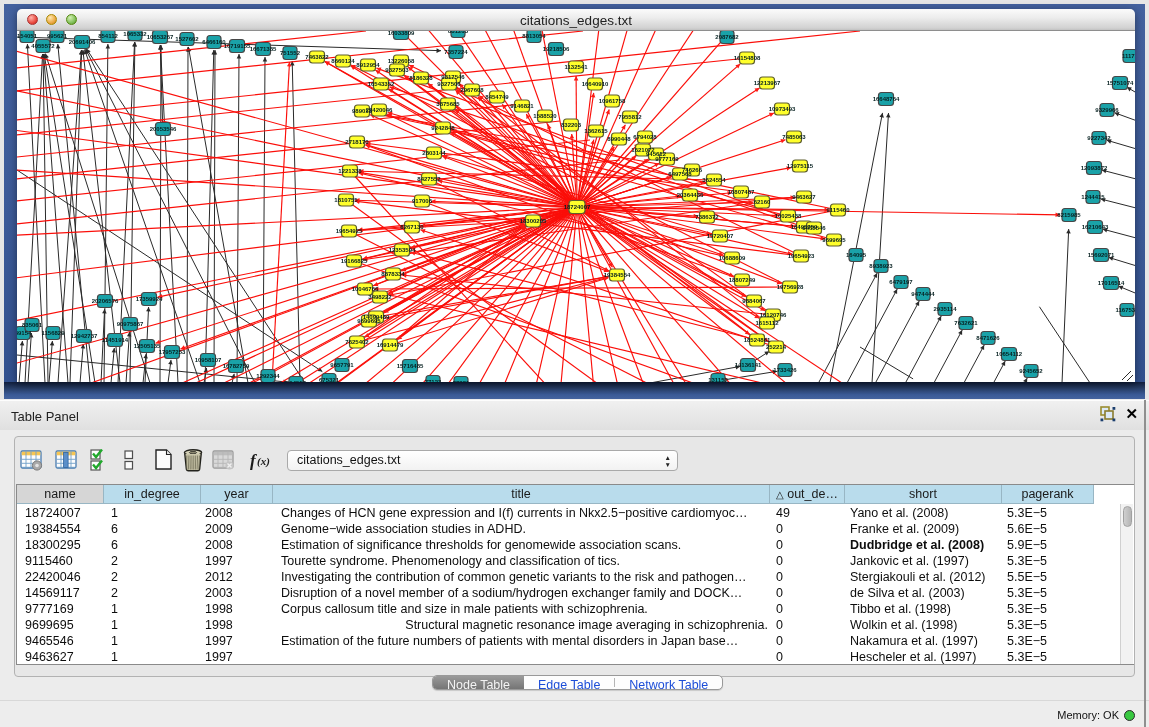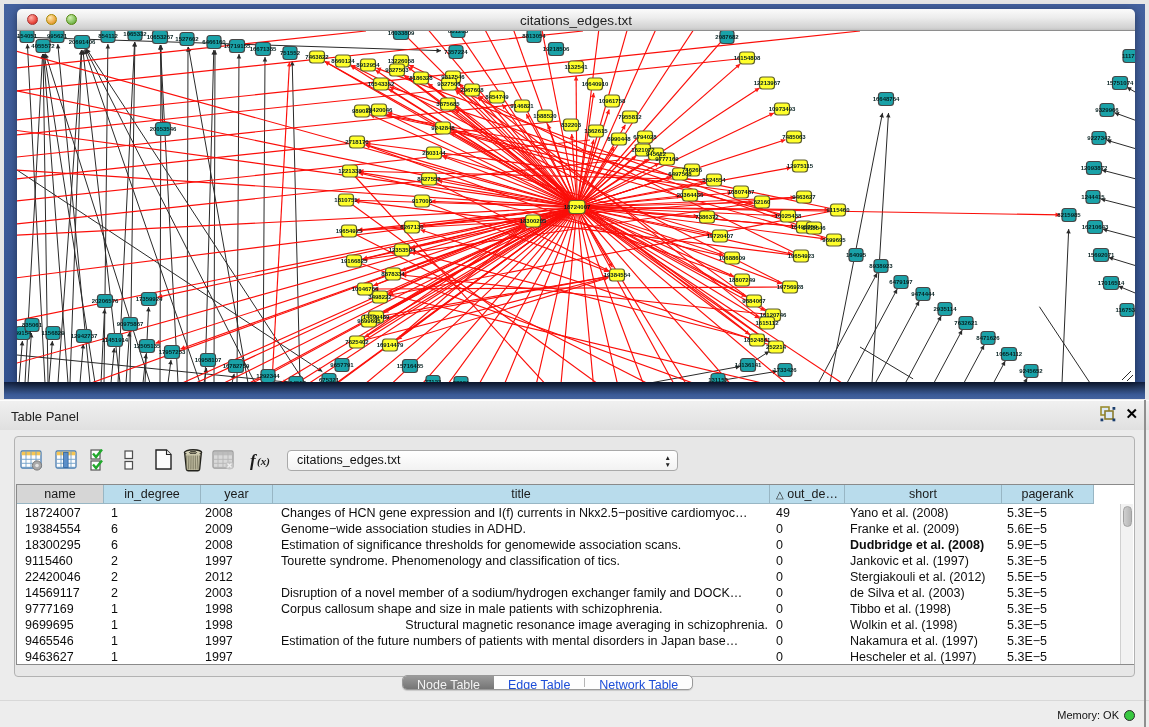--- a/index.html
+++ b/index.html
@@ -45,21 +45,21 @@
 #combo .car { position:absolute; right:6px; top:2.5px; font-size:6.5px; color:#222; line-height:7px; text-align:center;}
 #tbl { position:absolute; left:16px; top:484px; width:1118px; height:181px; background:#fff;
   border:1px solid #8a8a8a; border-right:none; overflow:hidden; font-size:12.5px; color:#0d0d0d; }
 .hc { position:absolute; top:0; height:19px; background:#b9dcec; border-right:1px solid #98b6c4;
   text-align:center; line-height:19px; color:#1a1a1a; border-bottom:1px solid #98b6c4; }
 .cell { position:absolute; height:16px; line-height:16px; white-space:nowrap; overflow:hidden; }
 #vsb { position:absolute; left:1120px; top:504px; width:13px; height:160px; background:#f2f2f2;
   border-left:1px solid #d0d0d0; }
 #vsb .th { position:absolute; left:1.5px; top:2px; width:9px; height:21px; background:linear-gradient(90deg,#cfcfcf,#b5b5b5); border-radius:5px; border:0.5px solid #a0a0a0;}
 
-#tabs { position:absolute; left:402px; top:675px; height:15px; border:1px solid #999;
+#tabs { position:absolute; left:432px; top:675px; height:15px; border:1px solid #999;
   border-radius:5px; background:#fdfdfd; display:flex; overflow:hidden;
   box-shadow:0 1px 1px rgba(0,0,0,0.15); }
 #tabs div { font-size:12.5px; padding:0 14px; line-height:19px; color:#1d4ed8; }
 #tabs .sel { background:linear-gradient(180deg,#9a9a9a,#757575); color:#f4f4f4; }
 #tabs .sep { width:1px; padding:0; background:#b5b5b5; margin:2px 0; }
 #statusbar { position:absolute; left:0; top:700px; width:1149px; height:27px; background:#ededed;
   border-top:1px solid #d8d8d8; }
 #statusbar .m { position:absolute; right:30px; top:8px; font-size:11px; color:#111; }
 #statusbar .g { position:absolute; right:14px; top:9px; width:11px; height:11px; border-radius:50%;
   background:#38c840; border:1px solid #2b2b2b; }
@@ -913,34 +913,35 @@
     <div class="cell" style="left:8px;top:68px;width:78px;">9115460</div>
     <div class="cell" style="left:94px;top:68px;width:90px;">2</div>
     <div class="cell" style="left:188px;top:68px;width:66px;">1997</div>
     <div class="cell" style="left:264px;top:68px;width:487px;">Tourette syndrome. Phenomenology and classification of tics.</div>
     <div class="cell" style="left:759px;top:68px;width:70px;">0</div>
     <div class="cell" style="left:833px;top:68px;width:150px;">Jankovic et al. (1997)</div>
     <div class="cell" style="left:990px;top:68px;width:85px;">5.3E−5</div>
     <div class="cell" style="left:8px;top:84px;width:78px;">22420046</div>
     <div class="cell" style="left:94px;top:84px;width:90px;">2</div>
     <div class="cell" style="left:188px;top:84px;width:66px;">2012</div>
+    <div class="cell" style="left:264px;top:84px;width:487px;">Investigating the contribution of common genetic variants to the risk and pathogen…</div>
     <div class="cell" style="left:759px;top:84px;width:70px;">0</div>
     <div class="cell" style="left:833px;top:84px;width:150px;">Stergiakouli et al. (2012)</div>
     <div class="cell" style="left:990px;top:84px;width:85px;">5.5E−5</div>
     <div class="cell" style="left:8px;top:100px;width:78px;">14569117</div>
     <div class="cell" style="left:94px;top:100px;width:90px;">2</div>
     <div class="cell" style="left:188px;top:100px;width:66px;">2003</div>
     <div class="cell" style="left:264px;top:100px;width:487px;">Disruption of a novel member of a sodium/hydrogen exchanger family and DOCK…</div>
     <div class="cell" style="left:759px;top:100px;width:70px;">0</div>
     <div class="cell" style="left:833px;top:100px;width:150px;">de Silva et al. (2003)</div>
     <div class="cell" style="left:990px;top:100px;width:85px;">5.3E−5</div>
     <div class="cell" style="left:8px;top:116px;width:78px;">9777169</div>
     <div class="cell" style="left:94px;top:116px;width:90px;">1</div>
     <div class="cell" style="left:188px;top:116px;width:66px;">1998</div>
-    <div class="cell" style="left:264px;top:116px;width:487px;">Corpus callosum shape and size in male patients with schizophrenia.</div>
+    <div class="cell" style="left:264px;top:116px;width:487px;">Corpus callosum title and size in male patients with schizophrenia.</div>
     <div class="cell" style="left:759px;top:116px;width:70px;">0</div>
     <div class="cell" style="left:833px;top:116px;width:150px;">Tibbo et al. (1998)</div>
     <div class="cell" style="left:990px;top:116px;width:85px;">5.3E−5</div>
     <div class="cell" style="left:8px;top:132px;width:78px;">9699695</div>
     <div class="cell" style="left:94px;top:132px;width:90px;">1</div>
     <div class="cell" style="left:188px;top:132px;width:66px;">1998</div>
     <div class="cell" style="left:264px;top:132px;width:487px;text-align:right;">Structural magnetic resonance image averaging in schizophrenia.</div>
     <div class="cell" style="left:759px;top:132px;width:70px;">0</div>
     <div class="cell" style="left:833px;top:132px;width:150px;">Wolkin et al. (1998)</div>
     <div class="cell" style="left:990px;top:132px;width:85px;">5.3E−5</div>

